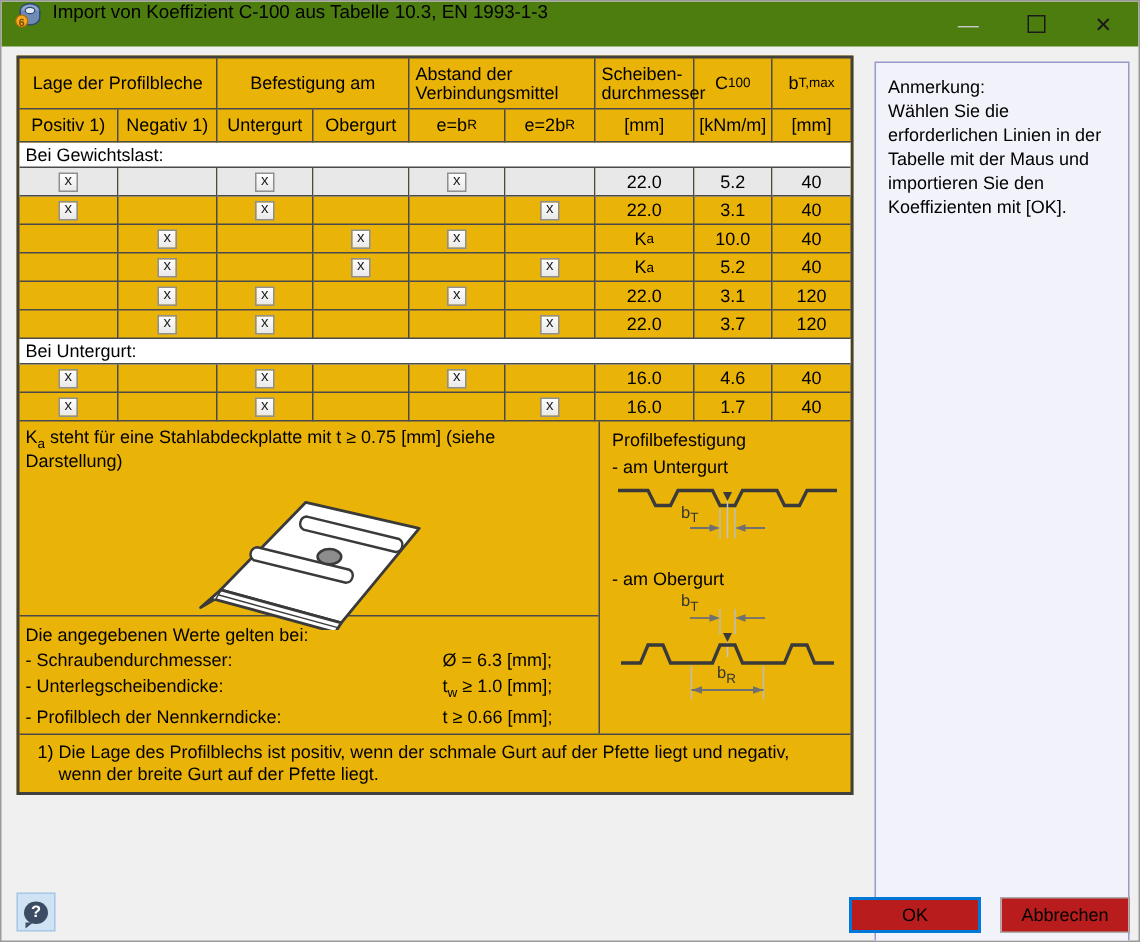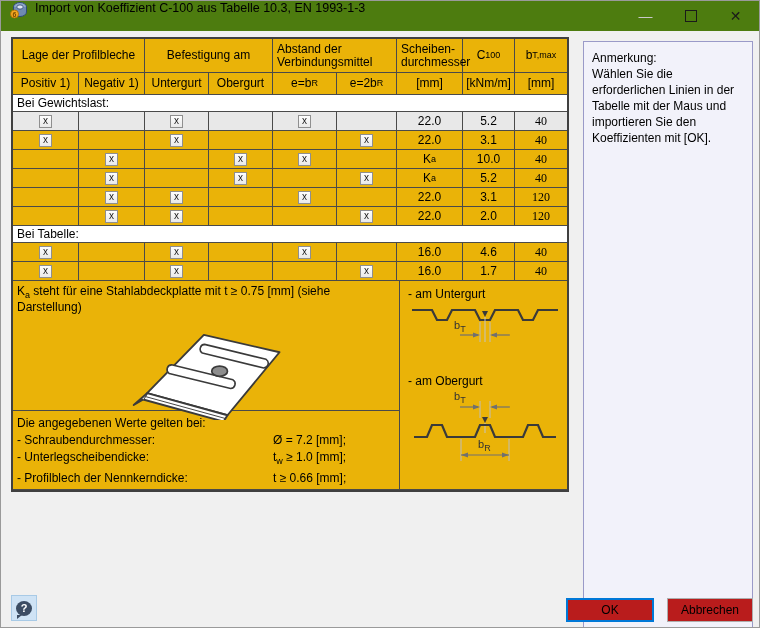--- a/index.html
+++ b/index.html
@@ -26,34 +26,34 @@
   .thead{grid-template-rows:34px 22px;}
   .hc{box-sizing:border-box;border-right:1px solid #4a4a4a;border-bottom:1px solid #4a4a4a;
       display:flex;align-items:center;justify-content:center;text-align:center;line-height:13px;}
   .hc.last{border-right:none;}
   .hc.left{justify-content:flex-start;text-align:left;padding-left:4px;}
   .sec-label{box-sizing:border-box;height:17px;line-height:16px;padding-left:4px;border-bottom:1px solid #4a4a4a;background:#fff;}
   .trow{display:grid;grid-template-columns:66px 66px 64px 64px 64px 60px 66px 52px auto;height:19px;}
   .trow.selected .tc{background:#e8e8e8;}
   .tc{box-sizing:border-box;border-right:1px solid #4a4a4a;border-bottom:1px solid #4a4a4a;
       display:flex;align-items:center;justify-content:center;}
-  .tc:nth-child(9){border-right:none;font-family:Liberation Serif, serif;}
+  .tc:nth-child(9){border-right:none;}
   .cb{display:inline-block;width:13px;height:13px;box-sizing:border-box;border:1px solid #8f8f8f;
       background:linear-gradient(#fefefe,#e9e9e9);font-size:10px;line-height:10px;text-align:center;color:#222;}
   sub{font-size:9px;}
   
   .dabei{box-sizing:border-box;height:58px;border-bottom:1px solid #4a4a4a;padding:3px 4px 0 4px;line-height:17.5px;}
   .split{display:flex;height:208px;border-bottom:1px solid #4a4a4a;}
   .split .left{width:387px;box-sizing:border-box;border-right:1px solid #4a4a4a;}
   .split .right{flex:1;box-sizing:border-box;padding:4px 6px 0 8px;}
   .ka-area{box-sizing:border-box;height:130px;border-bottom:1px solid #4a4a4a;padding:3px 4px 0 4px;}
   .plate-wrap{width:240px;margin:2px auto 0 70px;}
   .werte{box-sizing:border-box;height:77px;padding:3px 4px 0 4px;}
   .werte .wt{line-height:18px;}
-  .wrow{display:grid;grid-template-columns:256px auto;line-height:17px;}
+  .wrow{display:grid;grid-template-columns:256px auto;line-height:17px;gap:22px;}
   .profil-title{line-height:17px;}
   .prof-label{line-height:18px;}
   .prof{position:relative;width:150px;margin:1px 0 0 2px;}
   .dim{position:absolute;font-size:11px;color:#333;line-height:11px;}
   .footnote{box-sizing:border-box;height:38px;padding:4px 6px 0 26px;text-indent:-14px;
             white-space:pre-line;line-height:15px;}
   
   .note-panel{position:absolute;left:582px;top:40px;width:170px;height:628px;box-sizing:border-box;
               background:#f2f2fa;border:1px solid #9a9ac8;padding:8px 8px;}
   .note-panel .nt{line-height:16px;}
@@ -208,26 +208,26 @@
           </div>
           <div class="tc">
             <span class="cb">x</span>
           </div>
           <div class="tc"></div>
           <div class="tc"></div>
           <div class="tc">
             <span class="cb">x</span>
           </div>
           <div class="tc">22.0</div>
-          <div class="tc">2.0</div>
+          <div class="tc">3.7</div>
           <div class="tc">120</div>
         </div>
       </div>
 
-    <div class="sec-label">Bei Tabelle:</div>
+    <div class="sec-label">Bei Untergurt:</div>
     <div>
         <div class="trow">
           <div class="tc">
             <span class="cb">x</span>
           </div>
           <div class="tc"></div>
           <div class="tc">
             <span class="cb">x</span>
           </div>
           <div class="tc"></div>
@@ -274,49 +274,50 @@
                 <path d="M75,62 L153,81 a6,6 0 0 1 -3,11 L72,73 a6,6 0 0 1 3,-11 Z" fill="#ffffff" stroke-width="2"></path>
                 <ellipse cx="136" cy="70" rx="10" ry="6.5" fill="#8d8d8d" stroke-width="2.2"></ellipse>
               </g>
             </svg>
           </div>
         </div>
         <div class="werte">
           <div class="wt">Die angegebenen Werte gelten bei:</div>
           <div class="wrow">
             <span>- Schraubendurchmesser:</span>
-            <span>Ø = 7.2 [mm];</span>
+            <span>Ø = 6.3 [mm];</span>
           </div>
           <div class="wrow">
             <span>- Unterlegscheibendicke:</span>
             <span>t<sub>w</sub> ≥ 1.0 [mm];</span>
           </div>
           <div class="wrow">
             <span>- Profilblech der Nennkerndicke:</span>
             <span>t ≥ 0.66 [mm];</span>
           </div>
         </div>
       </div>
       <div class="right">
+        <div class="profil-title">Profilbefestigung</div>
         <div class="prof-label">- am Untergurt</div>
         <div class="prof" style="height:44px;">
           <svg width="150" height="44" viewBox="0 0 150 44">
             <path d="M2,6 h20 l5,10 h10 l5,-10 h23 l5,10 h10 l5,-10 h23 l5,10 h10 l5,-10 h20" fill="none" stroke="#3a3a3a" stroke-width="2.2"></path>
             <polygon points="72,7 78,7 75,13" fill="#3a3a3a"></polygon>
             <line x1="75" y1="13" x2="75" y2="38" stroke="#c4c4c4" stroke-width="1"></line>
             <line x1="70" y1="18" x2="70" y2="38" stroke="#bdbdbd" stroke-width="1"></line>
             <line x1="80" y1="18" x2="80" y2="38" stroke="#bdbdbd" stroke-width="1"></line>
             <line x1="50" y1="31" x2="68" y2="31" stroke="#707070" stroke-width="1.2"></line>
             <polygon points="70,31 63,28.5 63,33.5" fill="#707070"></polygon>
             <line x1="100" y1="31" x2="82" y2="31" stroke="#707070" stroke-width="1.2"></line>
             <polygon points="80,31 87,28.5 87,33.5" fill="#707070"></polygon>
           </svg>
           <span class="dim" style="left:44px;top:16px;">b<sub>T</sub></span>
         </div>
-        <div class="prof-label" style="margin-top:24px;">- am Obergurt</div>
+        <div class="prof-label" style="margin-top:12px;">- am Obergurt</div>
         <div class="prof" style="height:78px;">
           <svg width="150" height="78" viewBox="0 0 150 78">
             <line x1="70" y1="10" x2="70" y2="27" stroke="#bdbdbd" stroke-width="1"></line>
             <line x1="80" y1="10" x2="80" y2="27" stroke="#bdbdbd" stroke-width="1"></line>
             <line x1="50" y1="16" x2="68" y2="16" stroke="#707070" stroke-width="1.2"></line>
             <polygon points="70,16 63,13.5 63,18.5" fill="#707070"></polygon>
             <line x1="100" y1="16" x2="82" y2="16" stroke="#707070" stroke-width="1.2"></line>
             <polygon points="80,16 87,13.5 87,18.5" fill="#707070"></polygon>
             <polygon points="72,26 78,26 75,32" fill="#3a3a3a"></polygon>
             <line x1="75" y1="32" x2="75" y2="42" stroke="#c4c4c4" stroke-width="1"></line>
@@ -326,20 +327,22 @@
             <line x1="51" y1="64" x2="99" y2="64" stroke="#707070" stroke-width="1.2"></line>
             <polygon points="51,64 58,61.5 58,66.5" fill="#707070"></polygon>
             <polygon points="99,64 92,61.5 92,66.5" fill="#707070"></polygon>
           </svg>
           <span class="dim" style="left:44px;top:0px;">b<sub>T</sub></span>
           <span class="dim" style="left:68px;top:48px;">b<sub>R</sub></span>
         </div>
       </div>
     </div>
 
+    <div class="footnote">1) Die Lage des Profilblechs ist positiv, wenn der schmale Gurt auf der Pfette liegt und negativ,
+wenn der breite Gurt auf der Pfette liegt.</div>
   </div>
 
   <div class="note-panel">
     <div class="nt">Anmerkung:</div>
     <div class="nx">Wählen Sie die erforderlichen Linien in der Tabelle mit der Maus und importieren Sie den Koeffizienten mit [OK].</div>
   </div>
 
   <div class="help-btn">
     <span class="bubble">?</span>
   </div>

